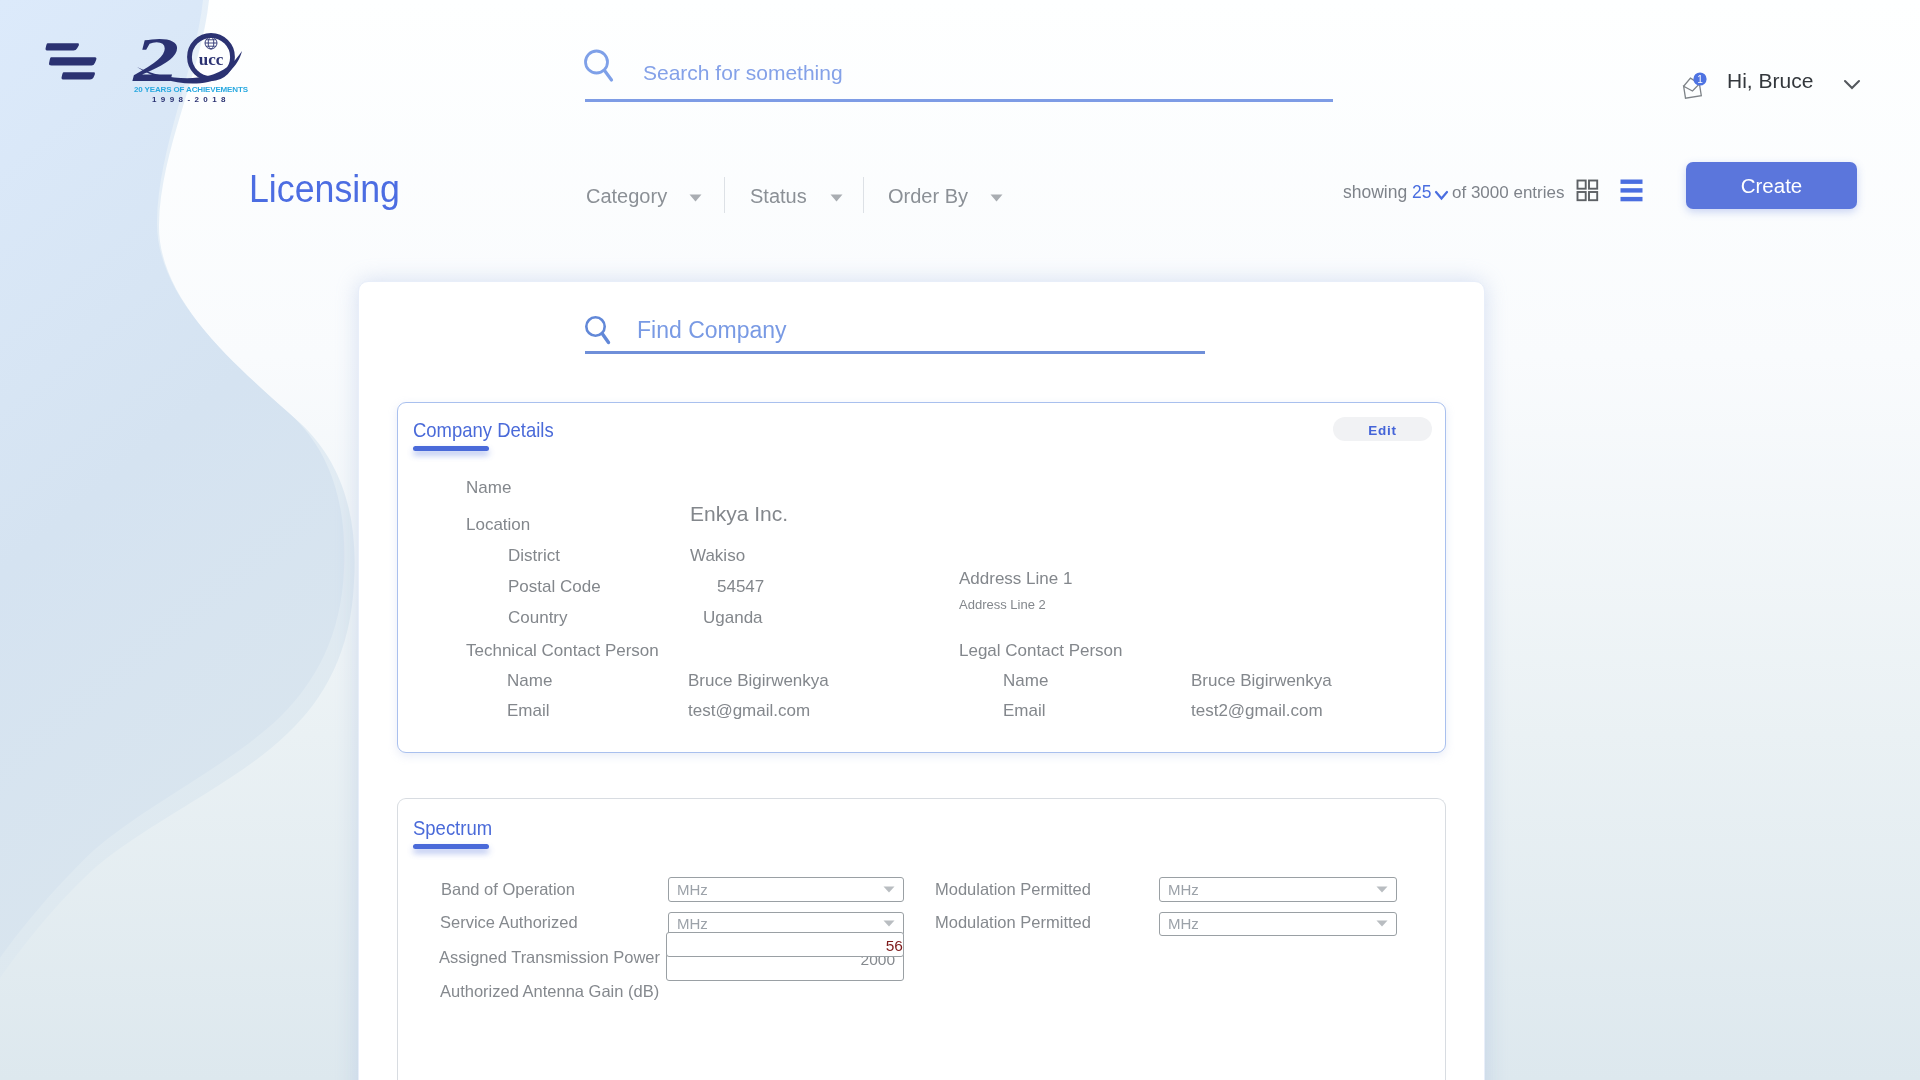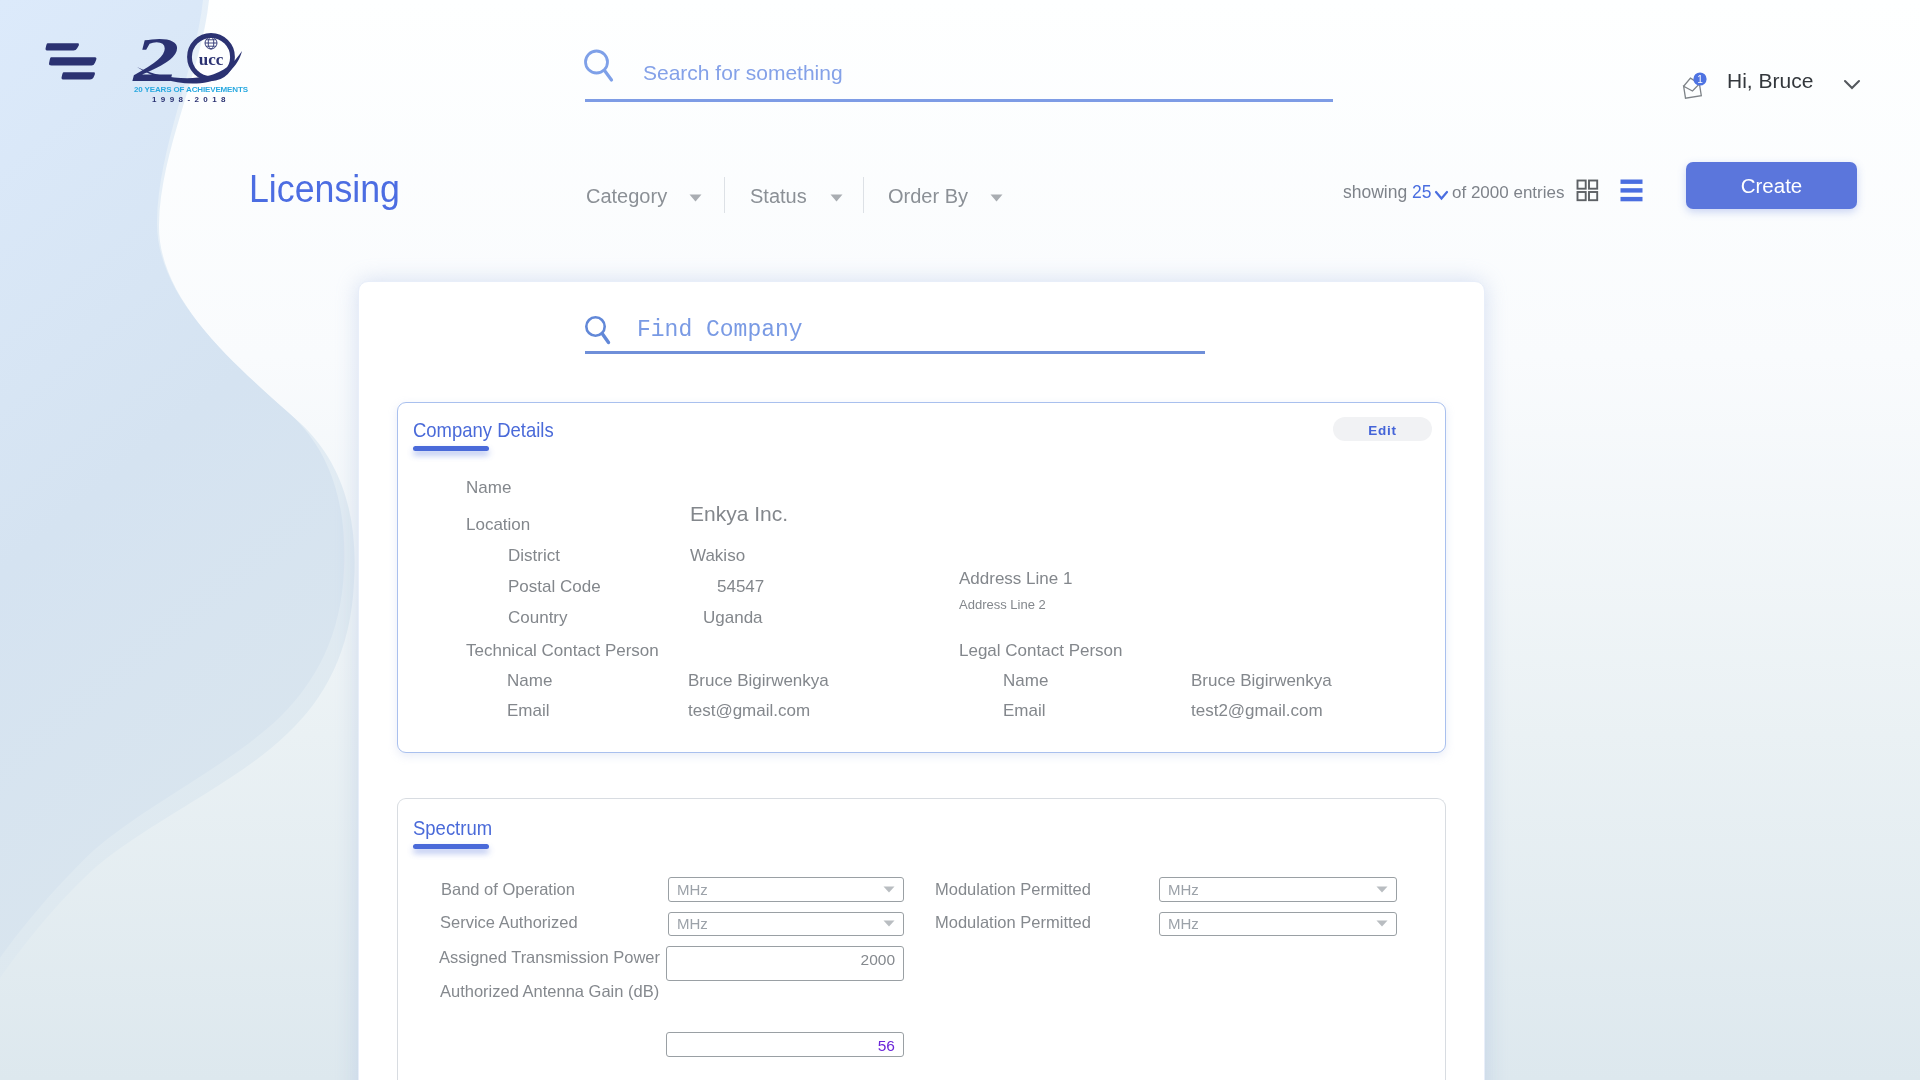--- a/index.html
+++ b/index.html
@@ -89,21 +89,21 @@
 <div class="abs" style="left:888px;top:185px;font-size:20px;color:#8b9096;">Order By</div>
 <svg class="abs" style="left:990px;top:194px" width="13" height="8" viewBox="0 0 13 8">
       <path d="M0.5,0.5 L12.5,0.5 L6.5,7.5 Z" fill="#a9adb2"></path>
     </svg>
 
 <div class="abs" style="left:1343px;top:183px;font-size:17.5px;color:#7e838a;">showing</div>
 <div class="abs" style="left:1412px;top:183px;font-size:17.5px;color:#4a6ee0;">25</div>
 <svg class="abs" style="left:1434px;top:190px" width="15" height="11" viewBox="0 0 15 11">
       <path d="M2,2 L7.5,8.5 L13,2" fill="none" stroke="#4a6ee0" stroke-width="2.2" stroke-linecap="round"></path>
     </svg>
-<div class="abs" style="left:1452px;top:183px;font-size:17px;color:#7e838a;">of 2000 entries</div>
+<div class="abs" style="left:1452px;top:183px;font-size:17px;color:#7e838a;">of 3000 entries</div>
 
 <svg class="abs" style="left:1576px;top:179px" width="23" height="23" viewBox="0 0 23 23">
   <g fill="none" stroke="#5d6165" stroke-width="1.9">
     <rect x="1.5" y="1.5" width="8.2" height="8.2"></rect>
     <rect x="13" y="1.5" width="8.2" height="8.2"></rect>
     <rect x="1.5" y="13" width="8.2" height="8.2"></rect>
     <rect x="13" y="13" width="8.2" height="8.2"></rect>
   </g>
 </svg>
 <svg class="abs" style="left:1620px;top:179px" width="23" height="23" viewBox="0 0 23 23">
@@ -115,21 +115,21 @@
 </svg>
 
 <div class="abs" style="left:1686px;top:162px;width:171px;height:47px;border-radius:7px;background:#5b76dc;box-shadow:0 3px 8px rgba(91,118,220,0.3);color:#ffffff;font-size:20.5px;text-align:center;line-height:47px;">Create</div>
 
 <div class="abs" style="left:358px;top:281px;width:1127px;height:900px;background:#ffffff;border-radius:10px;border:1px solid #e8eef9;box-shadow:0 0 22px rgba(140,165,215,0.33);"></div>
 
 <svg class="abs" style="left:584px;top:315px" width="28" height="32" viewBox="0 0 28 32">
   <circle cx="11.5" cy="11.5" r="9.2" fill="none" stroke="#6288d8" stroke-width="2.6"></circle>
   <line x1="18.5" y1="19" x2="24.5" y2="27.5" stroke="#6288d8" stroke-width="3.4" stroke-linecap="round"></line>
 </svg>
-<div class="abs" style="left:637px;top:318px;font-size:23px;color:#799ae4;font-family:Liberation Mono, monospace;">Find Company</div>
+<div class="abs" style="left:637px;top:318px;font-size:23px;color:#799ae4;">Find Company</div>
 <div class="abs" style="left:585px;top:351px;width:620px;height:3px;background:#6f8fd9;"></div>
 
 <div class="abs" style="left:397px;top:402px;width:1049px;height:351px;background:#ffffff;border:1.5px solid #a9c0ee;border-radius:9px;box-shadow:0 3px 10px rgba(150,170,220,0.22);"></div>
 <div class="abs" style="left:413px;top:418px;font-size:21px;color:#4a6ad9;transform:scaleX(0.88);transform-origin:0 0;">Company Details</div>
 <div class="abs" style="left:413px;top:446px;width:76px;height:5px;border-radius:2.5px;background:#4a6ad9;box-shadow:0 4px 6px rgba(74,106,217,0.45);"></div>
 <div class="abs" style="left:1333px;top:417px;width:99px;height:24px;border-radius:14px;background:#f1f2f4;font-size:13.5px;font-weight:bold;color:#4464d8;text-align:center;line-height:28px;letter-spacing:0.8px;">Edit</div>
 
 <div class="abs" style="left:466px;top:478px;font-size:17px;color:#83878c;">Name</div>
 <div class="abs" style="left:690px;top:502px;font-size:21px;color:#83878c;">Enkya Inc.</div>
 <div class="abs" style="left:466px;top:515px;font-size:17px;color:#83878c;">Location</div>
@@ -181,15 +181,15 @@
       <path d="M0.5,0.5 L11.5,0.5 L6,6.5 Z" fill="#b9bdc1"></path>
     </svg>
 
 <div class="abs" style="left:1159px;top:911.5px;width:238px;height:24px;border:1px solid #9aa0a4;border-radius:3px;background:#fff;"></div>
 <div class="abs" style="left:1168px;top:916px;font-size:15px;color:#9ca2a9;">MHz</div>
 <svg class="abs" style="left:1376px;top:920px" width="12" height="7" viewBox="0 0 12 7">
       <path d="M0.5,0.5 L11.5,0.5 L6,6.5 Z" fill="#b9bdc1"></path>
     </svg>
 
 <div class="abs" style="left:666px;top:946px;width:238px;height:35px;border:1px solid #9aa0a4;border-radius:3px;background:#fff;font-size:15.5px;color:#85898e;text-align:right;line-height:25px;padding-right:8px;">2000</div>
-<div class="abs" style="left:666px;top:1032px;width:238px;height:25px;border:1px solid #9aa0a4;border-radius:3px;background:#fff;font-size:15.5px;color:#6d28d9;text-align:right;line-height:25px;padding-right:8px;">56</div>
+<div class="abs" style="left:666px;top:932px;width:238px;height:25px;border:1px solid #9aa0a4;border-radius:3px;background:#fff;font-size:15.5px;color:#7f1d1d;text-align:right;line-height:25px;">56</div>
 
 </div>
 
 </body></html>

